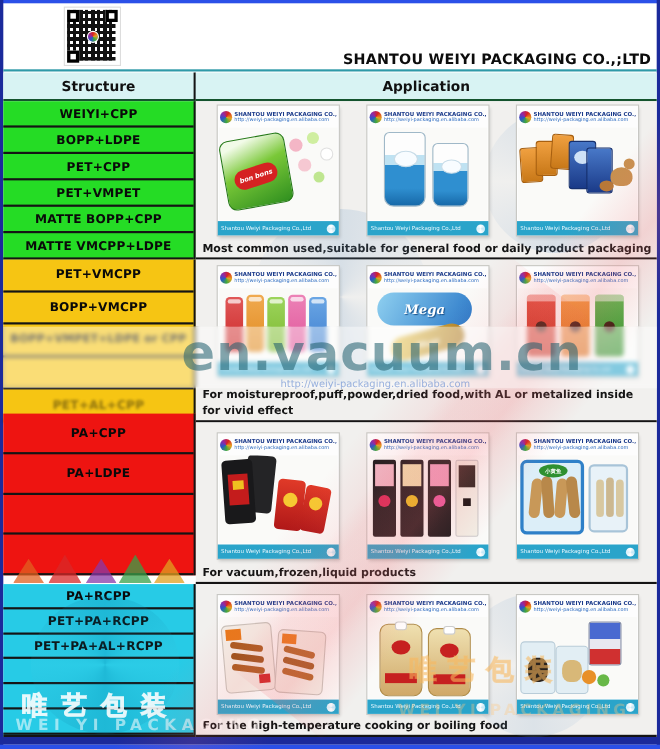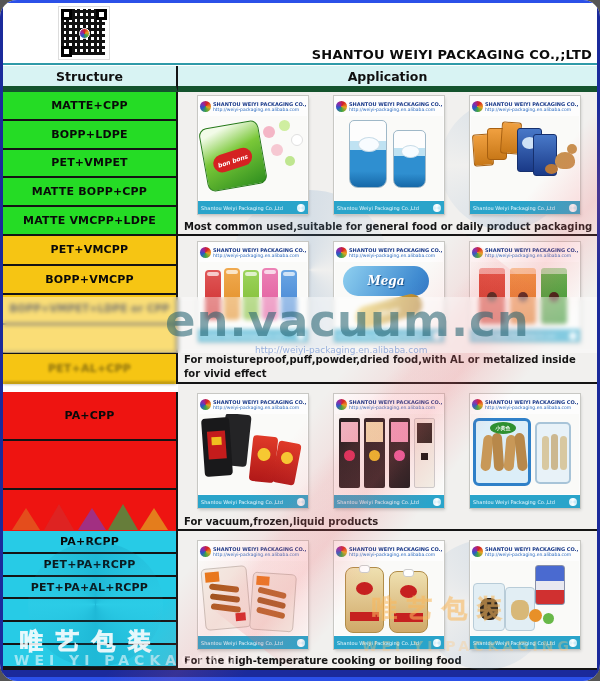--- a/index.html
+++ b/index.html
@@ -1,38 +1,38 @@
 <!DOCTYPE html>
 <html><head>
 <meta charset="utf-8">
 <style>
   html,body{margin:0;padding:0;background:#555;}
   .page{position:relative;width:600px;height:681px;margin:0 auto;background:#fff;
-        font-family:"DejaVu Sans",sans-serif;overflow:hidden;border-radius:17px;}
+        font-family:"DejaVu Sans",sans-serif;overflow:hidden;}
   .abs{position:absolute;}
   .s{position:absolute;}
   
   .frame-left{left:0;top:0;width:3px;height:681px;background:#1b2a9b;}
   .frame-right{left:597px;top:0;width:3px;height:681px;background:#1b2a9b;}
   .frame-top{left:0;top:0;width:600px;height:3px;background:#2b50e8;}
   .frame-bottom-navy{left:0;top:670px;width:600px;height:7px;background:#1b2a9b;}
   .frame-bottom-blue{left:0;top:677px;width:600px;height:4px;background:#2b50e8;}
   .teal-line{left:3px;top:63px;width:594px;height:2px;background:#2f9aa8;}
   
   .company-title{right:8px;top:47px;font-size:13px;font-weight:800;color:#0c0c0c;letter-spacing:.2px;}
   
   .qr{left:58px;top:6px;width:50px;height:52px;background:#fff;border:1px solid #ddd;}
   .qr-noise{left:2px;top:2px;width:44px;height:46px;
     background-image:repeating-linear-gradient(0deg,#111 0 3px,transparent 3px 6px),
                      repeating-linear-gradient(90deg,#111 0 3px,#fff 3px 5px,#111 5px 8px,#fff 8px 11px);}
   .finder{width:11px;height:11px;border:3px solid #000;background:#fff;box-sizing:border-box;}
   .qr-logo{left:20px;top:21px;width:9px;height:9px;border-radius:50%;
     background:conic-gradient(#d82020,#e8a020,#40a840,#2858c8,#9028a8,#d82020);border:1px solid #fff;}
   
-  .hdr-cell{top:66px;height:26px;background:#d8f3f3;border-bottom:6px solid #14532d;
+  .hdr-cell{top:66px;height:26px;background:#d8f3f3;border-bottom:2px solid #14532d;
     display:flex;align-items:center;justify-content:center;font-size:12.5px;font-weight:800;color:#101010;box-sizing:border-box;}
   .hdr-structure{left:3px;width:175px;border-right:2px solid #141414;}
   .hdr-application{left:178px;width:419px;}
   
   .struct-sec{left:3px;width:175px;border-right:2px solid #141414;box-sizing:border-box;
     display:flex;flex-direction:column;}
   .srow{flex:1;display:flex;align-items:center;justify-content:center;
     border-bottom:2px solid #141414;font-size:11px;font-weight:800;color:#0a0a0a;letter-spacing:.2px;}
   .srow.ghost{filter:blur(1.6px);opacity:.45;}
   
@@ -89,37 +89,39 @@
     <div class="s qr-logo"></div>
   </div>
 
   <div class="abs company-title">SHANTOU WEIYI PACKAGING CO.,;LTD</div>
   <div class="abs teal-line"></div>
 
   <div class="abs hdr-cell hdr-structure">Structure</div>
   <div class="abs hdr-cell hdr-application">Application</div>
 
   <div class="abs struct-sec" style="top: 92px; height: 144px; background: rgb(37, 220, 37);">
-    <div class="srow">MATTE+CPP</div>
+    <div class="srow">WEIYI+CPP</div>
     <div class="srow">BOPP+LDPE</div>
+    <div class="srow">PET+CPP</div>
     <div class="srow">PET+VMPET</div>
     <div class="srow">MATTE BOPP+CPP</div>
     <div class="srow">MATTE VMCPP+LDPE</div>
   </div>
 
   <div class="abs struct-sec" style="top: 236px; height: 148px; background: rgb(246, 197, 19);">
     <div class="srow">PET+VMCPP</div>
     <div class="srow">BOPP+VMCPP</div>
     <div class="srow" style="font-size:10px;">BOPP+VMPET+LDPE or CPP</div>
     <div class="srow"></div>
     <div class="srow ghost">PET+AL+CPP</div>
   </div>
 
-  <div class="abs struct-sec" style="top: 392px; height: 147px; background: rgb(238, 20, 17);">
+  <div class="abs struct-sec" style="top: 376px; height: 147px; background: rgb(238, 20, 17);">
     <div class="srow">PA+CPP</div>
+    <div class="srow">PA+LDPE</div>
     <div class="srow"></div>
     <div class="srow"></div>
   </div>
 
   <div class="abs struct-sec" style="top: 531px; height: 139px; border-bottom: 2px solid rgb(20, 20, 20); background: rgb(39, 203, 230);">
     <div class="srow">PA+RCPP</div>
     <div class="srow">PET+PA+RCPP</div>
     <div class="srow">PET+PA+AL+RCPP</div>
     <div class="srow"></div>
     <div class="srow"></div>

